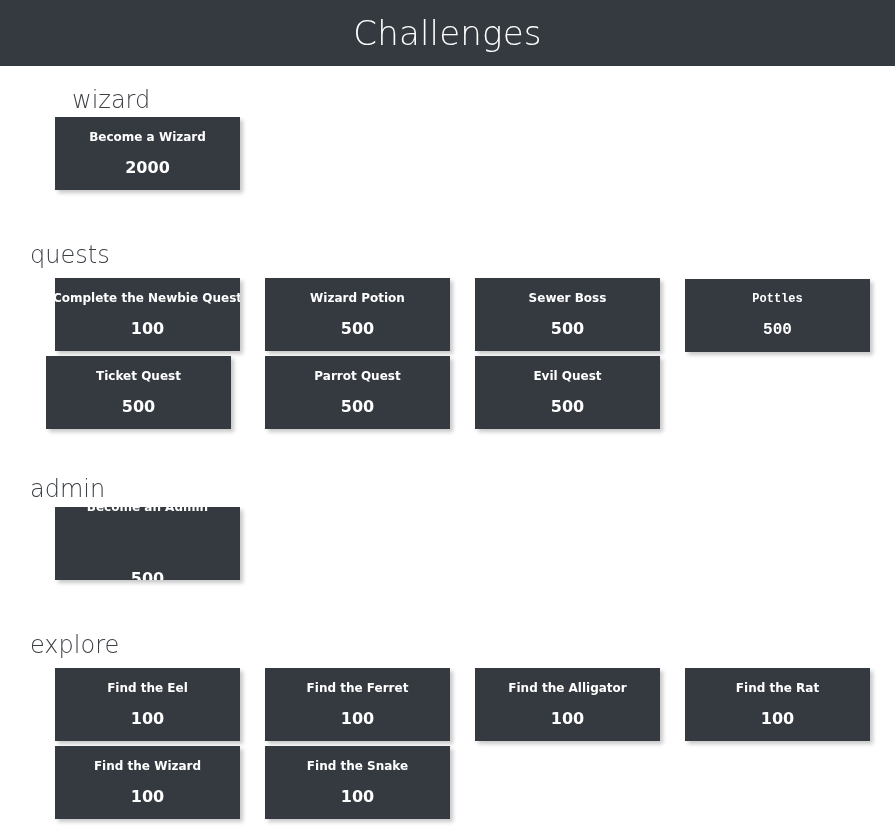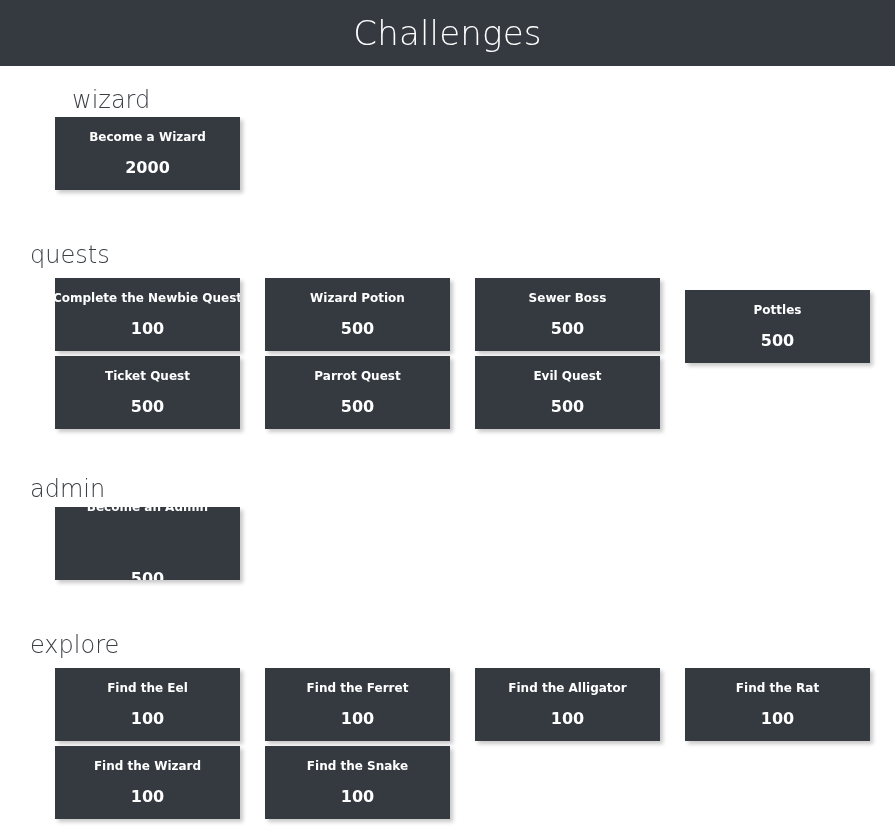--- a/index.html
+++ b/index.html
@@ -131,25 +131,25 @@
               <div class="card-value">100</div>
             </div>
             <div class="card" style="left: 265px; top: 0px;">
               <div class="card-title">Wizard Potion</div>
               <div class="card-value">500</div>
             </div>
             <div class="card" style="left: 475px; top: 0px;">
               <div class="card-title">Sewer Boss</div>
               <div class="card-value">500</div>
             </div>
-            <div class="card" style="left: 685px; top: 12px;">
+            <div class="card" style="left: 685px; top: 1px; font-family: Liberation Mono, monospace;">
               <div class="card-title">Pottles</div>
               <div class="card-value">500</div>
             </div>
-            <div class="card" style="left: 55px; top: 78px;">
+            <div class="card" style="left: 46px; top: 78px;">
               <div class="card-title">Ticket Quest</div>
               <div class="card-value">500</div>
             </div>
             <div class="card" style="left: 265px; top: 78px;">
               <div class="card-title">Parrot Quest</div>
               <div class="card-value">500</div>
             </div>
             <div class="card" style="left: 475px; top: 78px;">
               <div class="card-title">Evil Quest</div>
               <div class="card-value">500</div>

